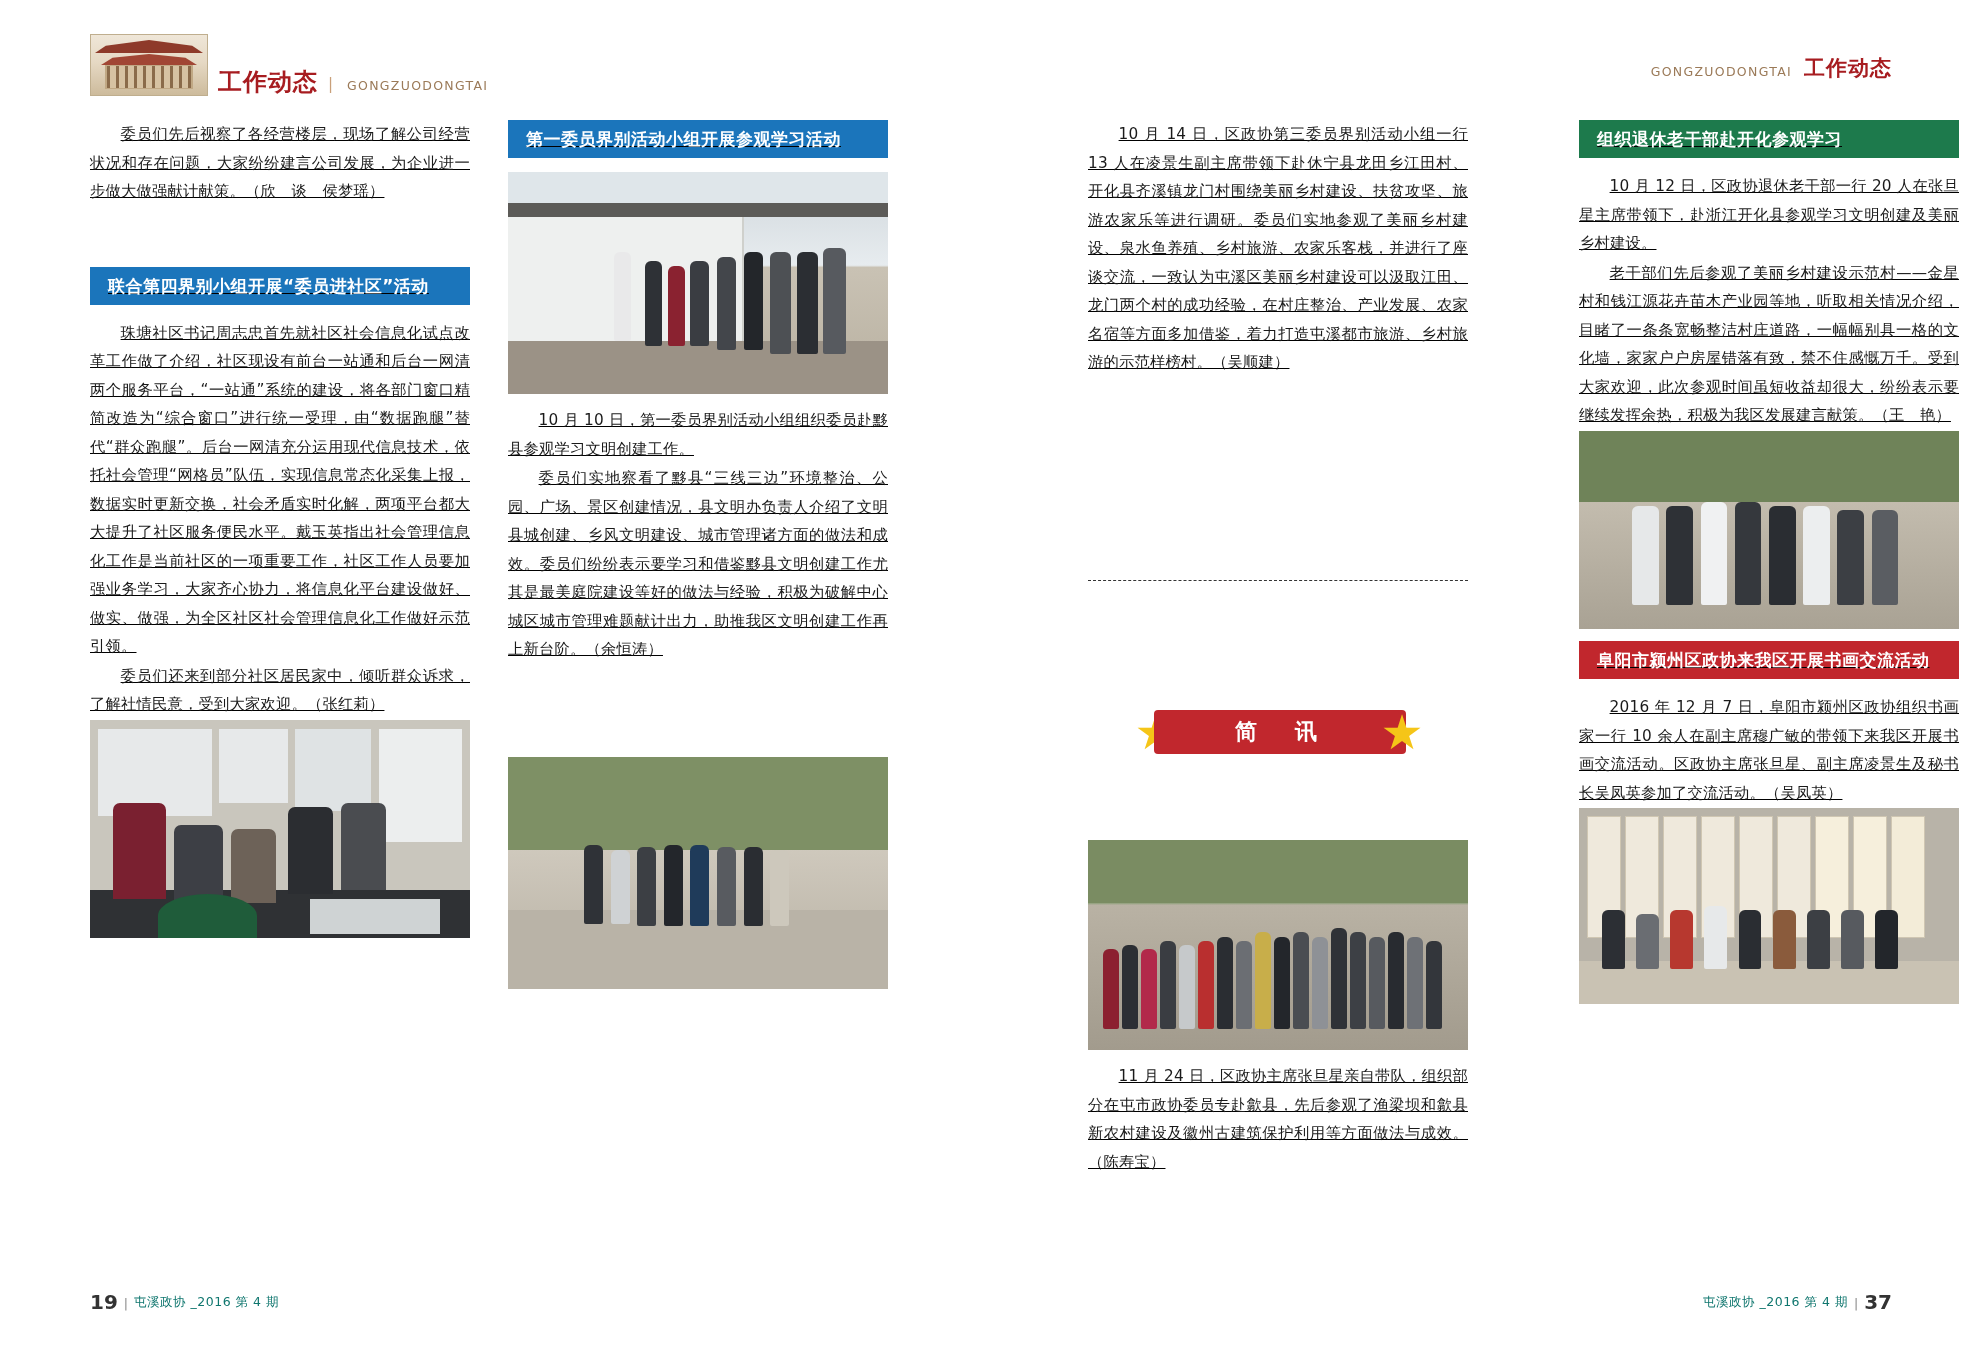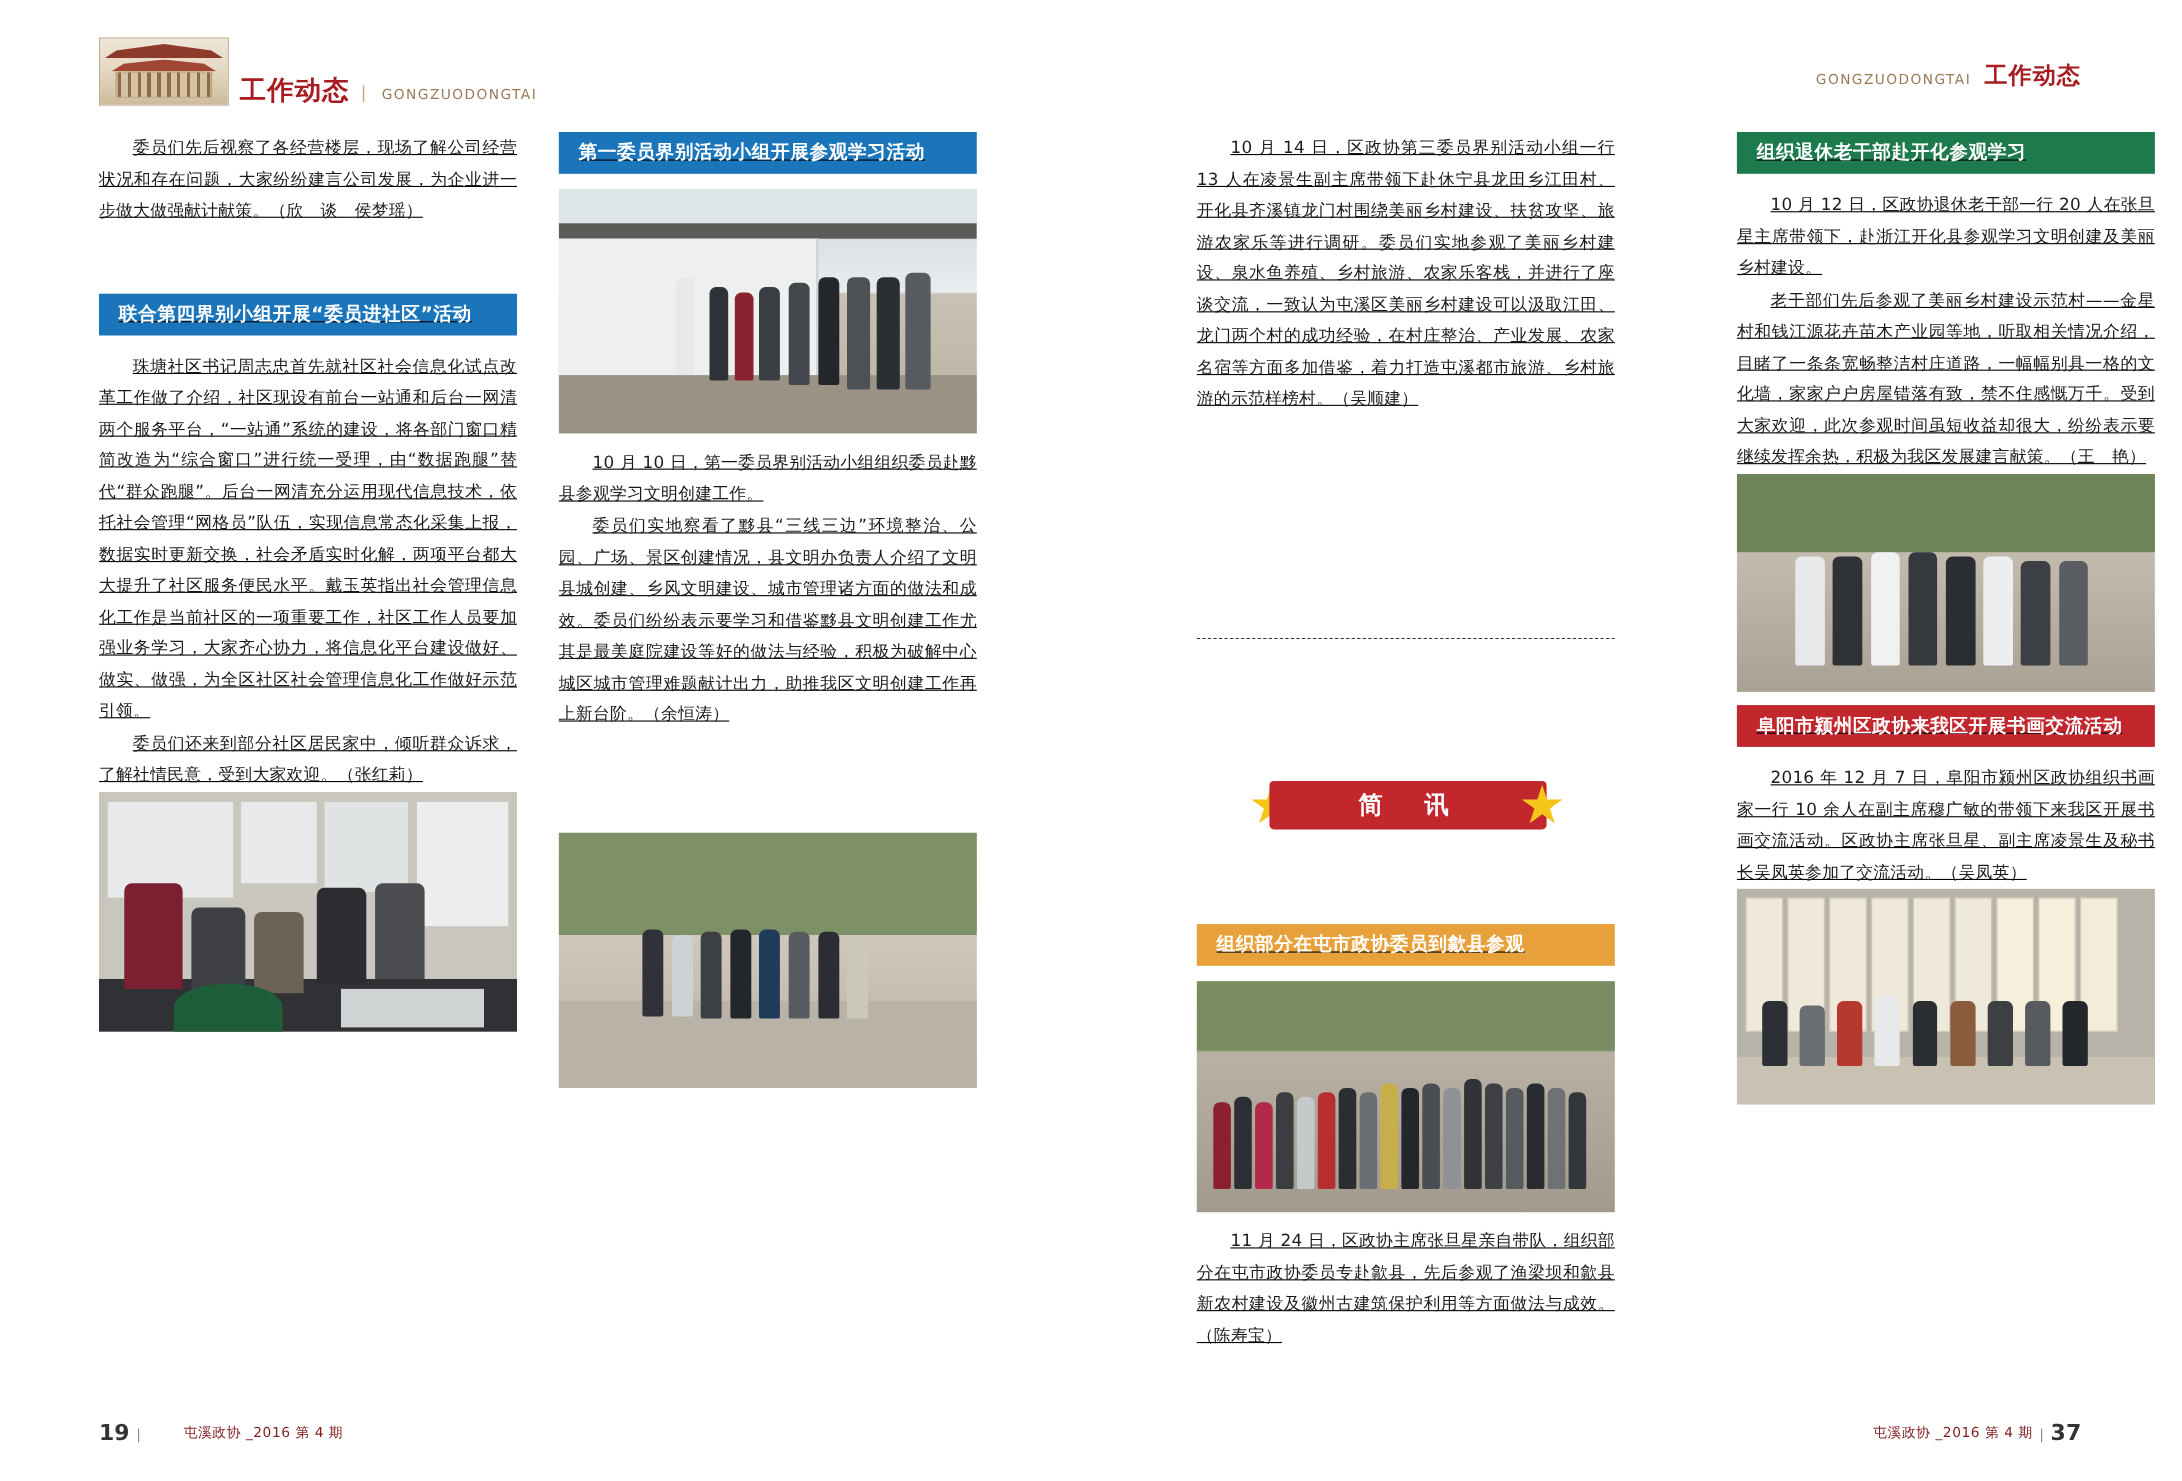--- a/index.html
+++ b/index.html
@@ -170,21 +170,21 @@
   .star.r { left: 290px; }
 
   
   .footer {
     position: absolute; bottom: 34px; font-size: 12.5px; color: #333;
     display: flex; align-items: flex-end; gap: 6px;
   }
   .footer.left { left: 90px; }
   .footer.right { right: 92px; }
   .pageno { font-size: 20px; font-weight: bold; color: #333; line-height: 1; }
-  .ftxt { color: #7f1d1d; letter-spacing: 0.5px; padding-bottom: 1px; margin-left: 33px; }
+  .ftxt { color: #0f766e; letter-spacing: 0.5px; padding-bottom: 1px; }
   .vbar { color: #888; padding-bottom: 1px;}
 </style>
 </head>
 <body>
 
 <div class="page">
 
   <div class="hdr-left">
     <div class="logo">
       <div class="roof"></div>
@@ -271,21 +271,20 @@
 
   <div class="dashed"></div>
 
   <div class="jianxun">
     <div class="star l">★</div>
     <div class="bar">简　讯</div>
     <div class="star r">★</div>
   </div>
 
   <div class="col col3" style="top:840px">
-    <div class="band orange">组织部分在屯市政协委员到歙县参观</div>
 
     <div class="photo ph-group">
       <div class="hill"></div>
       <div class="fig" style="left:4%;bottom:10%;width:4.2%;height:38%;background:#8c2030"></div>
       <div class="fig" style="left:9%;bottom:10%;width:4.2%;height:40%;background:#2c2f34"></div>
       <div class="fig" style="left:14%;bottom:10%;width:4.2%;height:38%;background:#b2294a"></div>
       <div class="fig" style="left:19%;bottom:10%;width:4.2%;height:42%;background:#3a3d42"></div>
       <div class="fig" style="left:24%;bottom:10%;width:4.2%;height:40%;background:#c6c9cb"></div>
       <div class="fig" style="left:29%;bottom:10%;width:4.2%;height:42%;background:#b92f2f"></div>
       <div class="fig" style="left:34%;bottom:10%;width:4.2%;height:44%;background:#2a2d32"></div>

